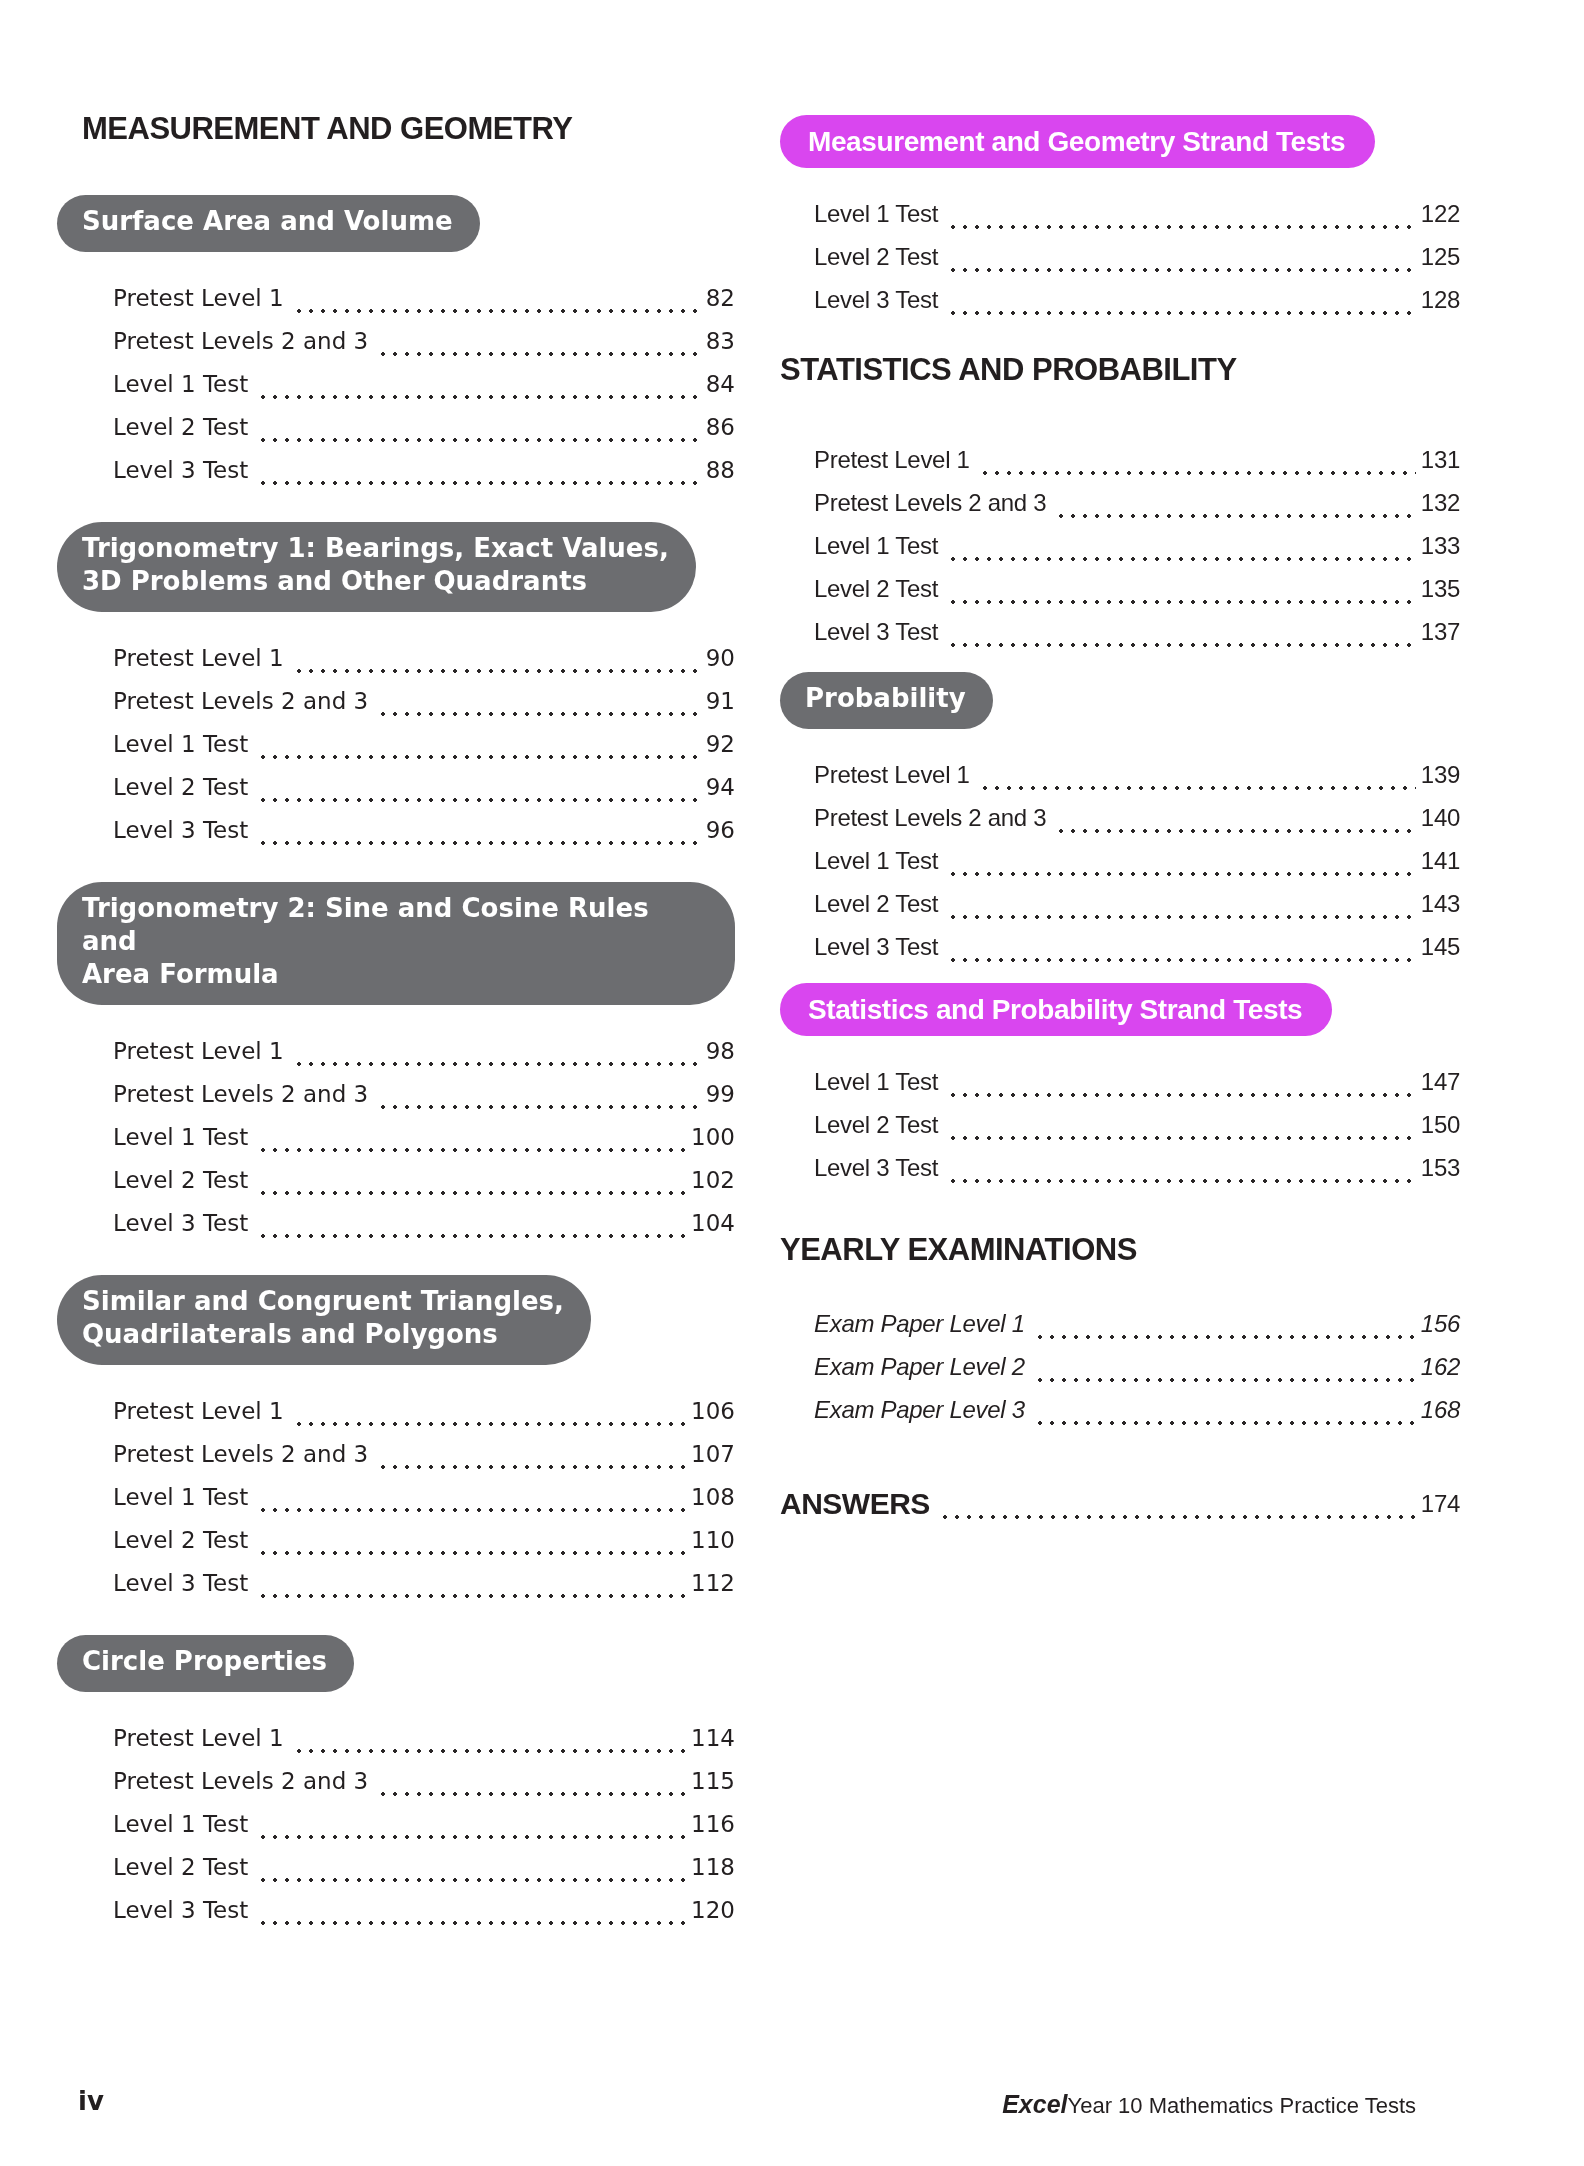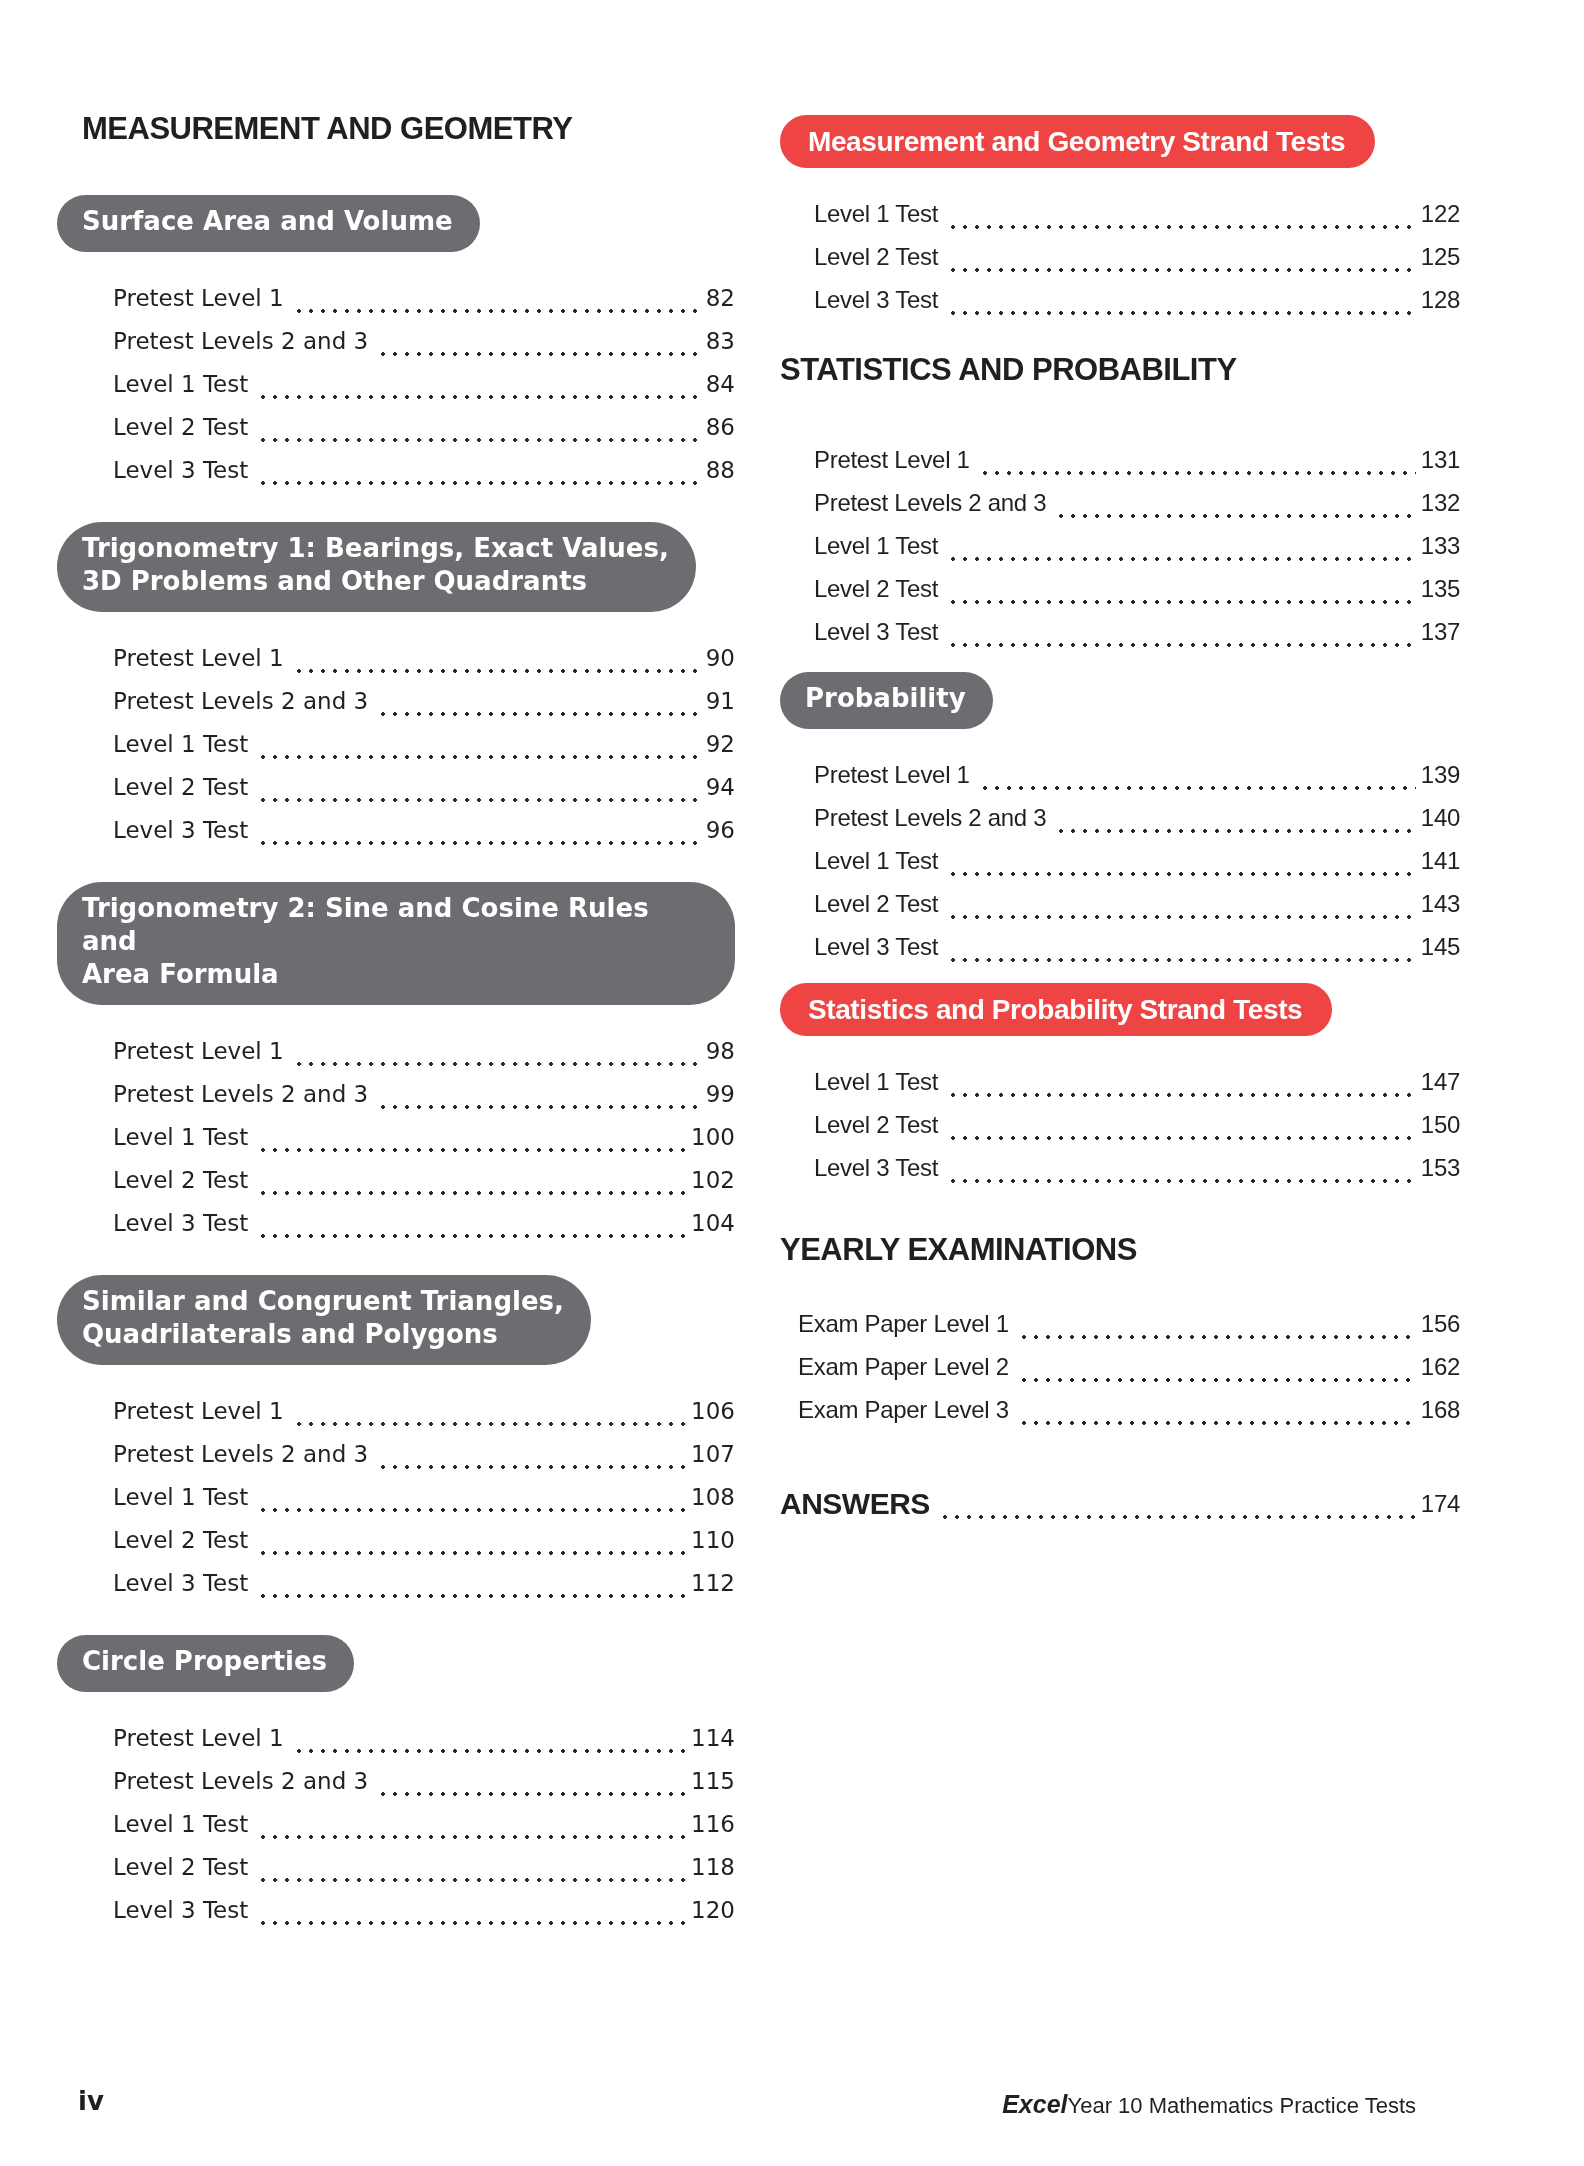--- a/index.html
+++ b/index.html
@@ -27,21 +27,21 @@
   .pill {
     display:inline-block; border-radius:45px; color:#ffffff;
     font-weight:bold; white-space:pre-line; line-height:33px;
   }
   .pill.gray {
     background:#6c6d70;
     font-family:"DejaVu Sans", sans-serif;
     font-size:26px; padding:10px 27px 14px 25px;
   }
   .pill.black {
-    background:#ef4444;
+    background:#d946ef;
     font-family:"Liberation Sans", sans-serif;
     font-size:28px; letter-spacing:-0.4px; padding:10px 30px 10px 28px;
   }
 
   .sec-entries { margin:23px 0 0 56px; }
   #right-col .sec-entries { margin-left:34px; }
 
   .row { display:flex; align-items:flex-end; height:43px; }
   .row .lbl, .row .num { line-height:40px; white-space:pre; }
   .leader {
@@ -58,21 +58,21 @@
 
   
   #right-blocks > :nth-child(1) { margin-top:115px; }
   #right-blocks > :nth-child(2) { margin-top:33px;  }
   #right-blocks > :nth-child(3) { margin-top:50px;  }
   #right-blocks > :nth-child(4) { margin-top:20px;  }
   #right-blocks > :nth-child(5) { margin-top:16px;  }
   #right-blocks > :nth-child(6) { margin-top:45px;  }
   #right-blocks > :nth-child(7) { margin-top:34px;  }
   #right-blocks > :nth-child(8) { margin-top:51px;  }
-  #right-blocks .plain-entries { margin-left:18px; }
+  #right-blocks .plain-entries { margin-left:34px;font-style:italic; }
 
   .answers-row .lbl {
     font-family:"Liberation Sans", sans-serif;
     font-weight:bold; font-size:30px; letter-spacing:-0.5px;
   }
 
   .folio {
     position:absolute; left:78px; top:2086px;
     font-family:"DejaVu Sans", sans-serif;
     font-weight:bold; font-size:26px;

